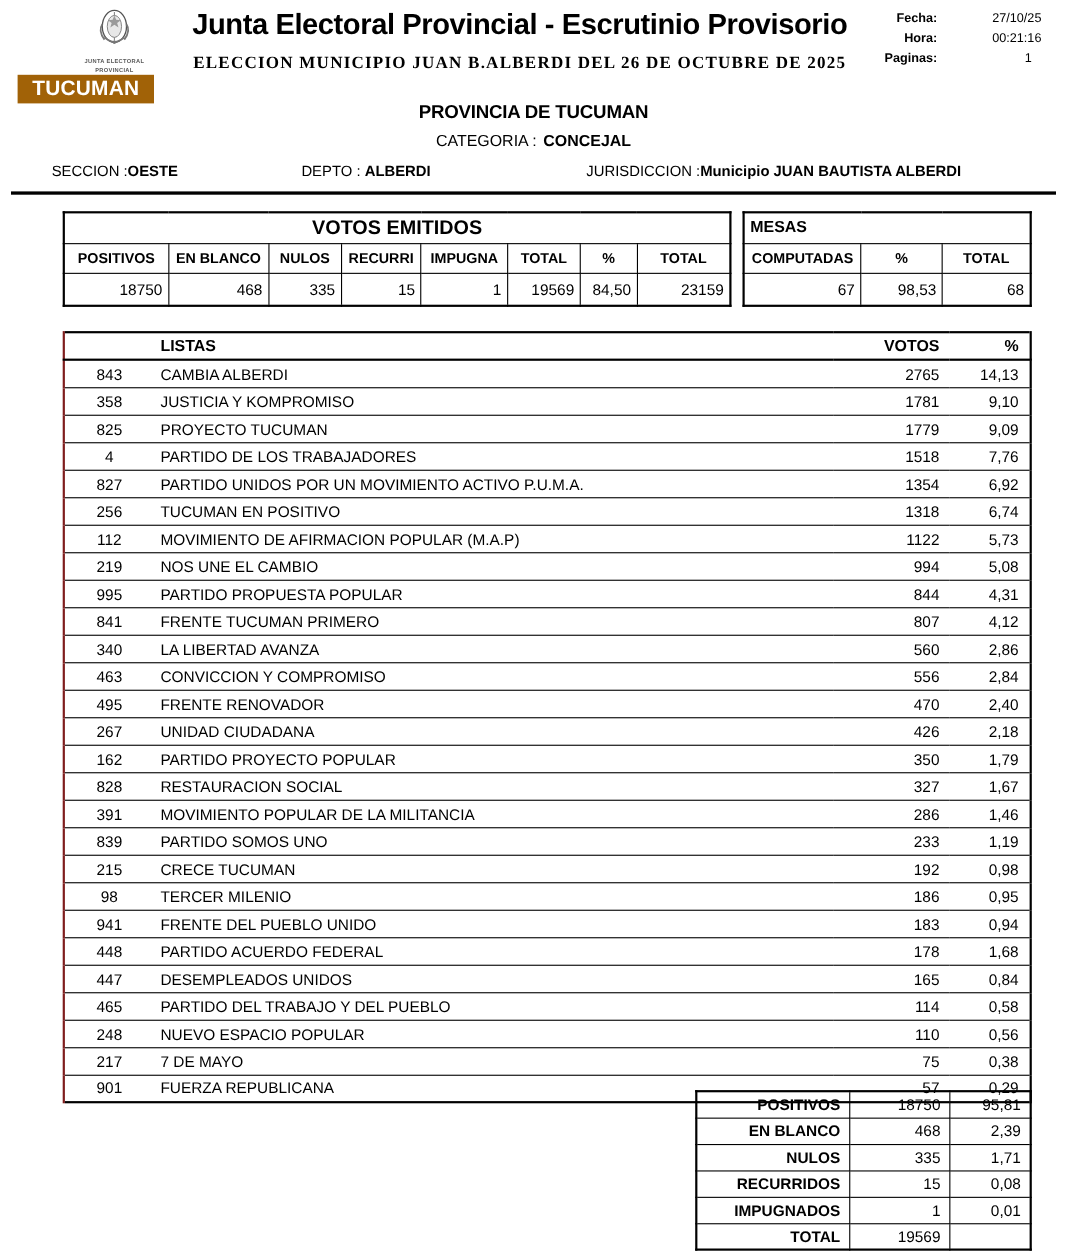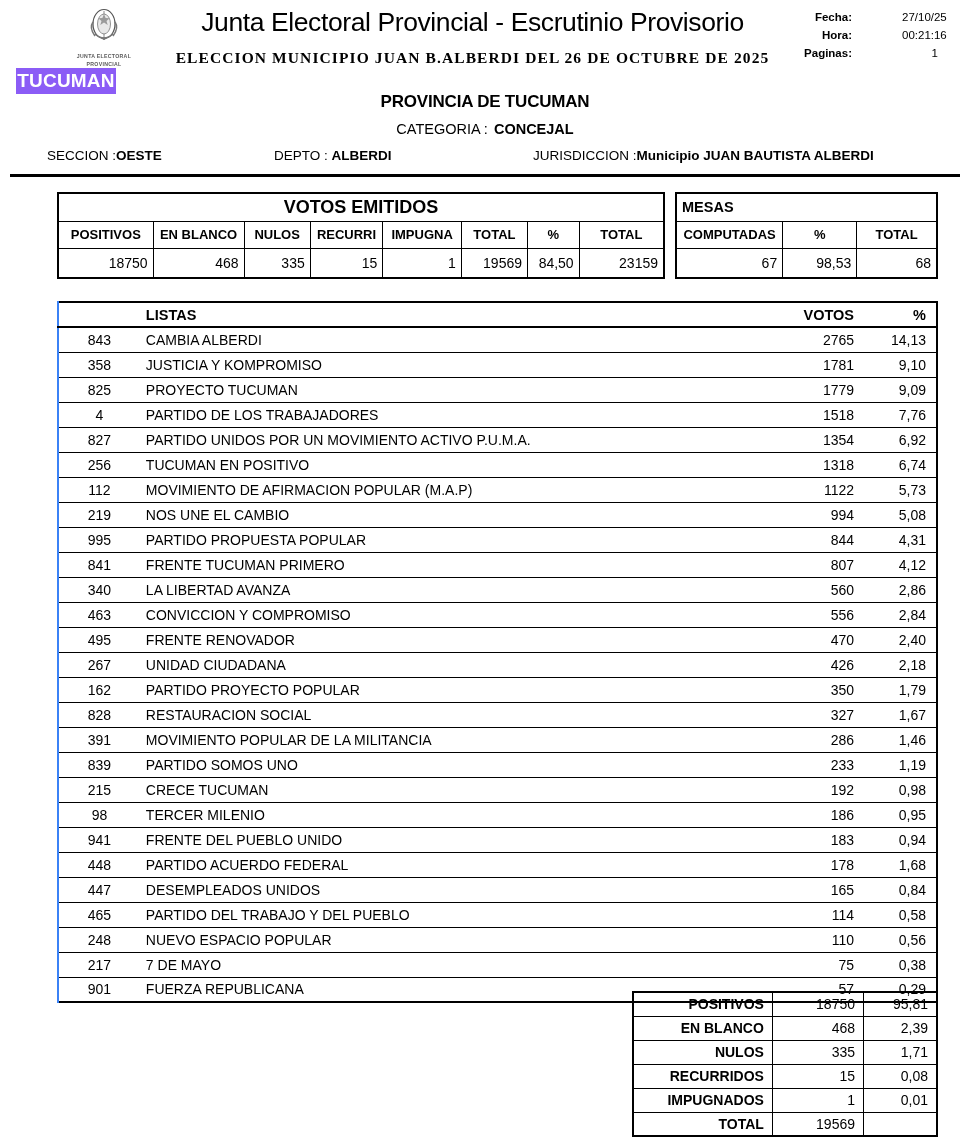--- a/index.html
+++ b/index.html
@@ -18,30 +18,30 @@
     position: absolute; left: 72px; top: 4px;
     width: 64px; text-align: center;
   }
   .crest { width: 40px; height: 48px; display: block; margin: 0 auto; }
   .crest-caption {
     font-size: 5.2px; line-height: 6.5px; letter-spacing: .3px;
     color: #5a5a5a; margin-top: 1px; font-weight: bold;
   }
   .tucuman-badge {
     position: absolute; left: 16px; top: 68px;
-    width: 100px; height: 26px;
-    background: #8b5cf6; color: #fff;
+    width: 124px; height: 26px;
+    background: #a16207; color: #fff;
     font-size: 19px; font-weight: bold;
     display: flex; align-items: center; justify-content: center;
     letter-spacing: .2px;
   }
   .main-title {
     position: absolute; left: 150px; top: 7px; width: 645px;
     text-align: center;
-    font-size: 26.5px; font-weight: normal; letter-spacing: -.4px;
+    font-size: 26.5px; font-weight: bold; letter-spacing: -.4px;
     white-space: nowrap;
   }
   .sub-title {
     position: absolute; left: 150px; top: 49px; width: 645px;
     text-align: center;
     font-family: "Liberation Serif", serif;
     font-size: 15.5px; font-weight: bold; letter-spacing: 1.1px;
     white-space: nowrap;
   }
   .meta { position: absolute; right: 8px; top: 8px; width: 176px; font-size: 11.5px; }
@@ -92,21 +92,21 @@
 
   
   .mesas { position: absolute; left: 675px; top: 192px; width: 263px; }
   .mesas .hdr-main { font-size: 14.5px; font-weight: bold; height: 28px; }
   .mesas .hdr { font-size: 13px; font-weight: bold; height: 27px; text-align: center; }
   .mesas .val { height: 30px; font-size: 14px; }
 
   
   .listas { position: absolute; left: 57px; top: 301px; width: 881px; }
   .listas td { height: 25px; font-size: 14px; padding: 0 6px; border-left: none; border-right: none; }
-  .listas tr td:first-child { border-left: 2px solid #3b82f6; }
+  .listas tr td:first-child { border-left: 2px solid #7f1d1d; }
   .listas tr td:last-child { border-right: 2px solid #000; }
   .listas .hdr td {
     font-weight: bold; font-size: 14.5px; height: 25px;
     border-top: none; border-bottom: 2px solid #000;
   }
   .col-num  { width: 82px;  text-align: center; }
   .col-name { width: 620px; text-align: left; }
   .col-vot  { width: 105px; text-align: right; padding-right: 9px !important; }
   .col-pct  { width: 74px;  text-align: right; padding-right: 10px !important; }
 

